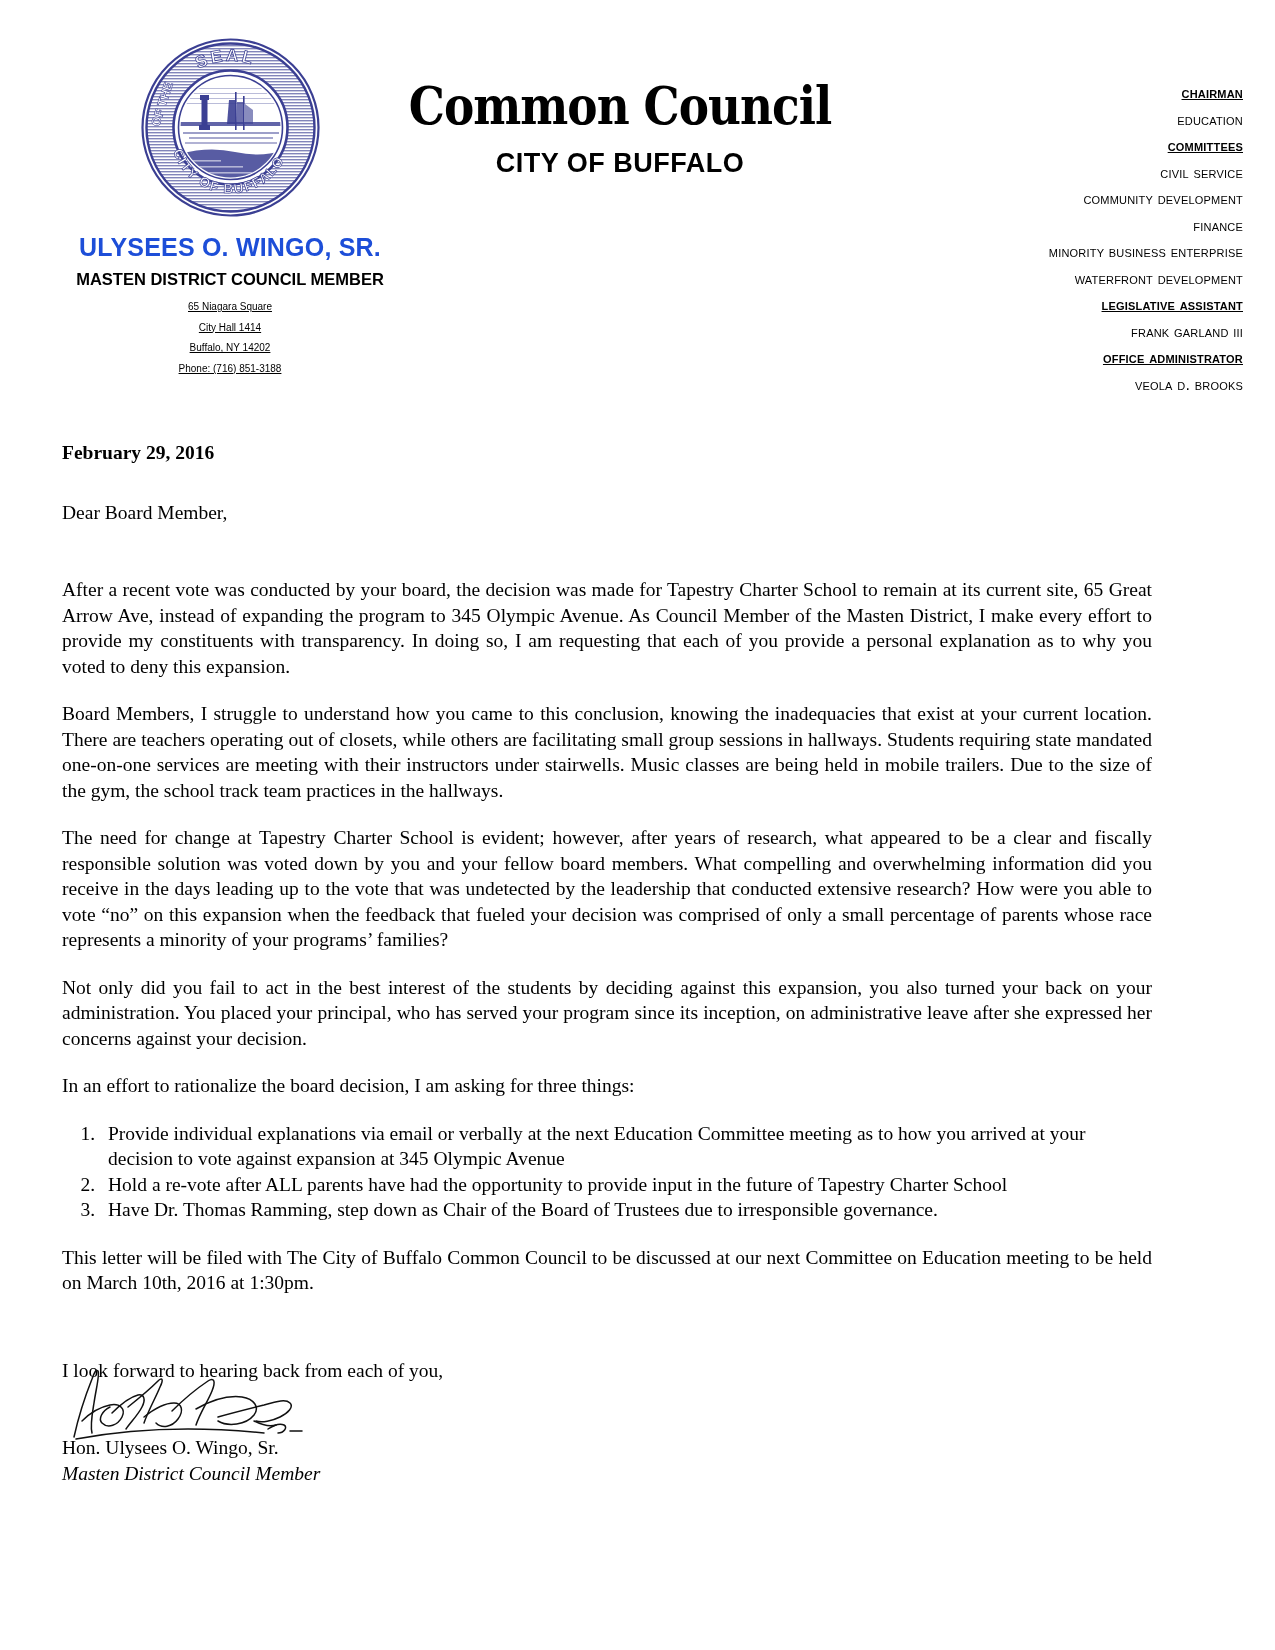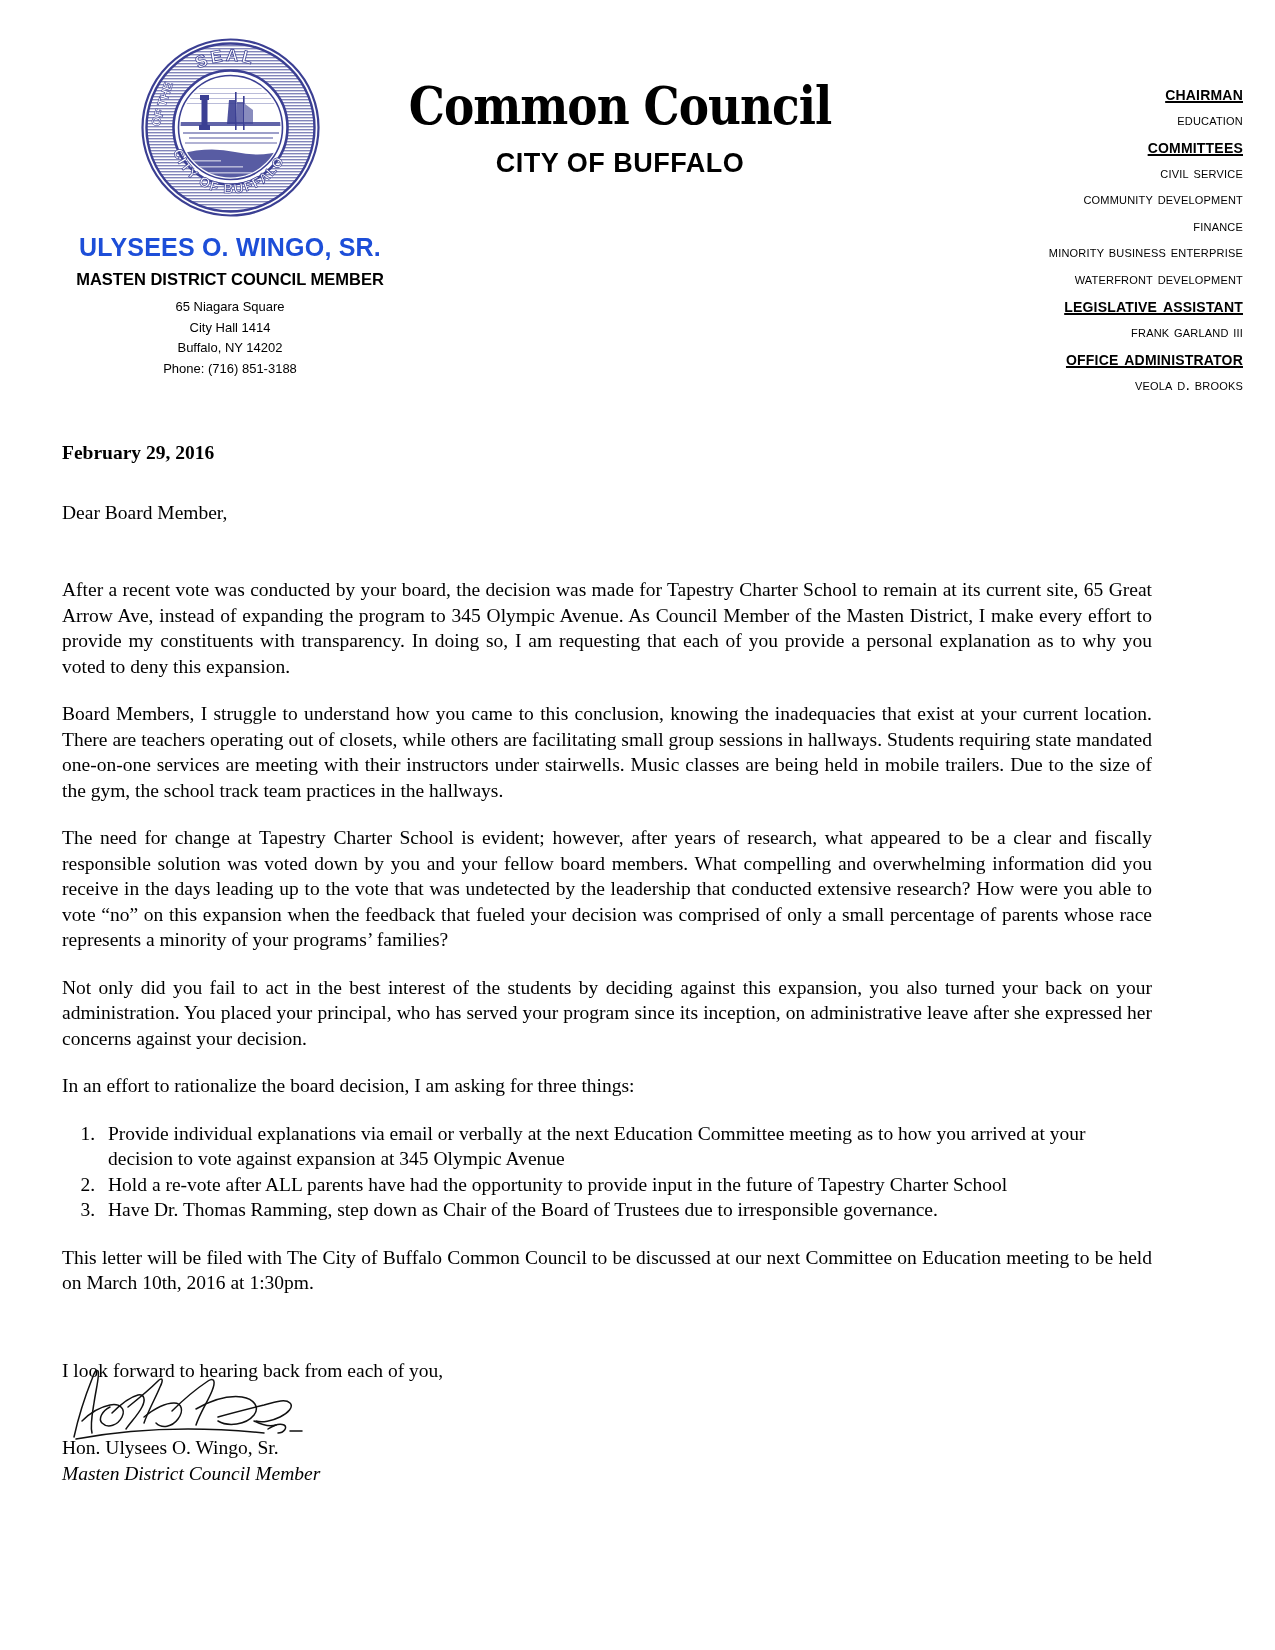--- a/index.html
+++ b/index.html
@@ -58,23 +58,24 @@
   .official-title {
     font-family: "Liberation Sans", "DejaVu Sans", sans-serif;
     font-weight: bold;
     font-size: 16.5px;
     margin-top: 8px;
     color: #000;
     white-space: nowrap;
   }
   .addr-line {
     font-family: "Liberation Sans", "DejaVu Sans", sans-serif;
-    font-size: 13px;
+    font-size: 10px;
     line-height: 20.5px;
     color: #000;
+    text-decoration: underline;
   }
   .addr-block { margin-top: 8px; }
 
   
   .lh-center {
     position: absolute;
     left: 370px;
     top: 78px;
     width: 500px;
     text-align: center;
@@ -102,21 +103,21 @@
   .lh-right {
     position: absolute;
     right: 32px;
     top: 80px;
     width: 300px;
     text-align: right;
     font-family: "Liberation Sans", "DejaVu Sans", sans-serif;
     color: #000;
   }
   .rh-head {
-    font-size: 20px;
+    font-size: 16px;
     font-weight: bold;
     font-variant: small-caps;
     text-transform: lowercase;
     text-decoration: underline;
     line-height: 26.5px;
     letter-spacing: 0.2px;
   }
   .rh-item {
     font-size: 16px;
     font-variant: small-caps;

